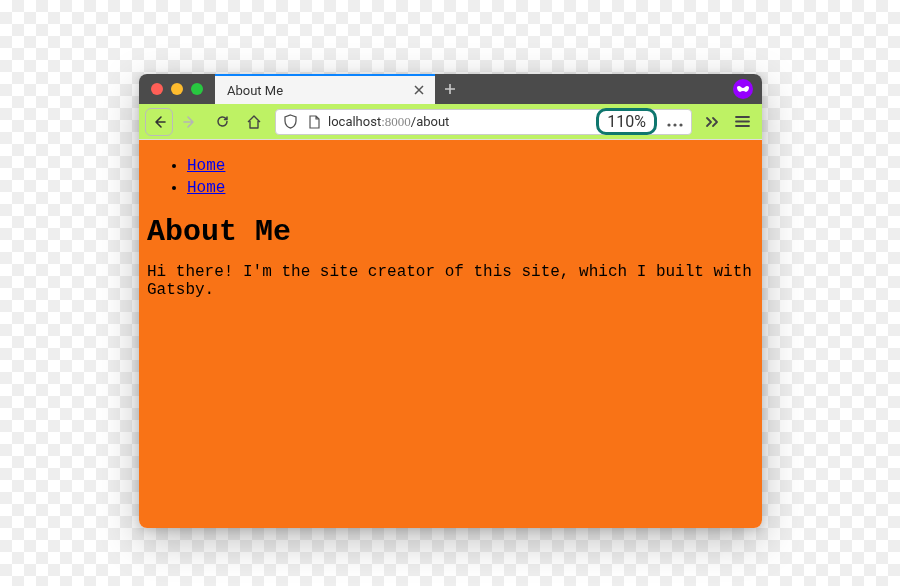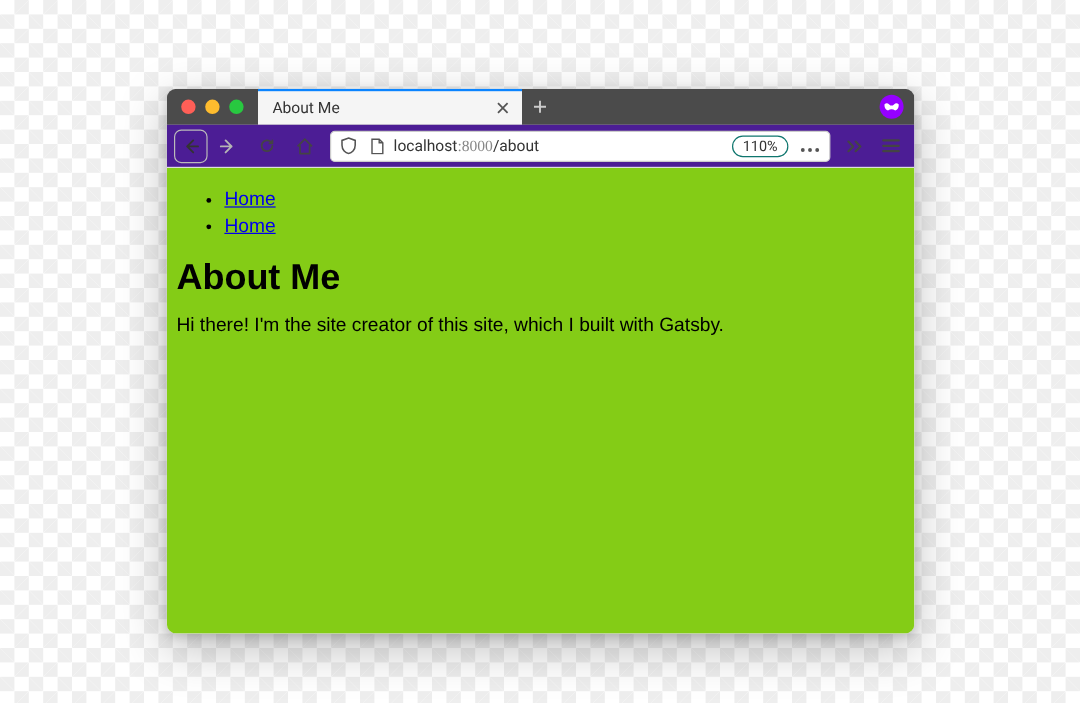--- a/index.html
+++ b/index.html
@@ -75,21 +75,21 @@
       display: flex; align-items: center; justify-content: center;
       padding-right: 8px;
     }
     .mask-circle {
       width: 20px; height: 20px; border-radius: 50%;
       background: #9500ff;
       display: flex; align-items: center; justify-content: center;
     }
     .toolbar {
       height: 36px;
-      background: #4c1d95;
+      background: #bef264;
       border-bottom: 1px solid #ddd;
       display: flex;
       align-items: center;
       padding: 0 6px;
       gap: 2px;
     }
     .tb-btn {
       width: 30px; height: 28px;
       display: flex; align-items: center; justify-content: center;
       color: #555; cursor: pointer;
@@ -118,41 +118,41 @@
       width: 20px; height: 20px;
       display: flex; align-items: center; justify-content: center;
       color: #666;
     }
     .url-text { flex: 1; display: flex; align-items: baseline; }
     .url-host { color: #333; }
     .url-port { color: #888; font-family: Liberation Serif, serif; }
     .url-path { color: #333; }
     .zoom-badge {
       background: #fff;
-      border: 1px solid #0f766e;
+      border: 3px solid #0f766e;
       border-radius: 10px;
-      font-size: 12px;
+      font-size: 16px;
       padding: 1px 8px;
       color: #333;
       margin-right: 2px;
     }
     .meatballs {
       color: #666; font-size: 15px; letter-spacing: 1px;
       padding: 0 4px; cursor: pointer;
     }
     .overflow-btn, .hamburger {
       width: 28px; height: 28px;
       display: flex; align-items: center; justify-content: center;
       color: #555; cursor: pointer;
     }
     .content {
       flex: 1;
-      background: #84cc16;
+      background: #f97316;
       padding: 8px 8px;
-      font-family: Liberation Sans, sans-serif;
+      font-family: Liberation Mono, monospace;
       color: #000;
       overflow: auto;
     }
     .content ul {
       padding-left: 40px;
       margin: 8px 0 16px 0;
     }
     .content li { font-size: 16px; line-height: 1.35; }
     .content a { color: #0000EE; text-decoration: underline; }
     .content h1 { font-size: 30px; font-weight: bold; margin: 14px 0; }

